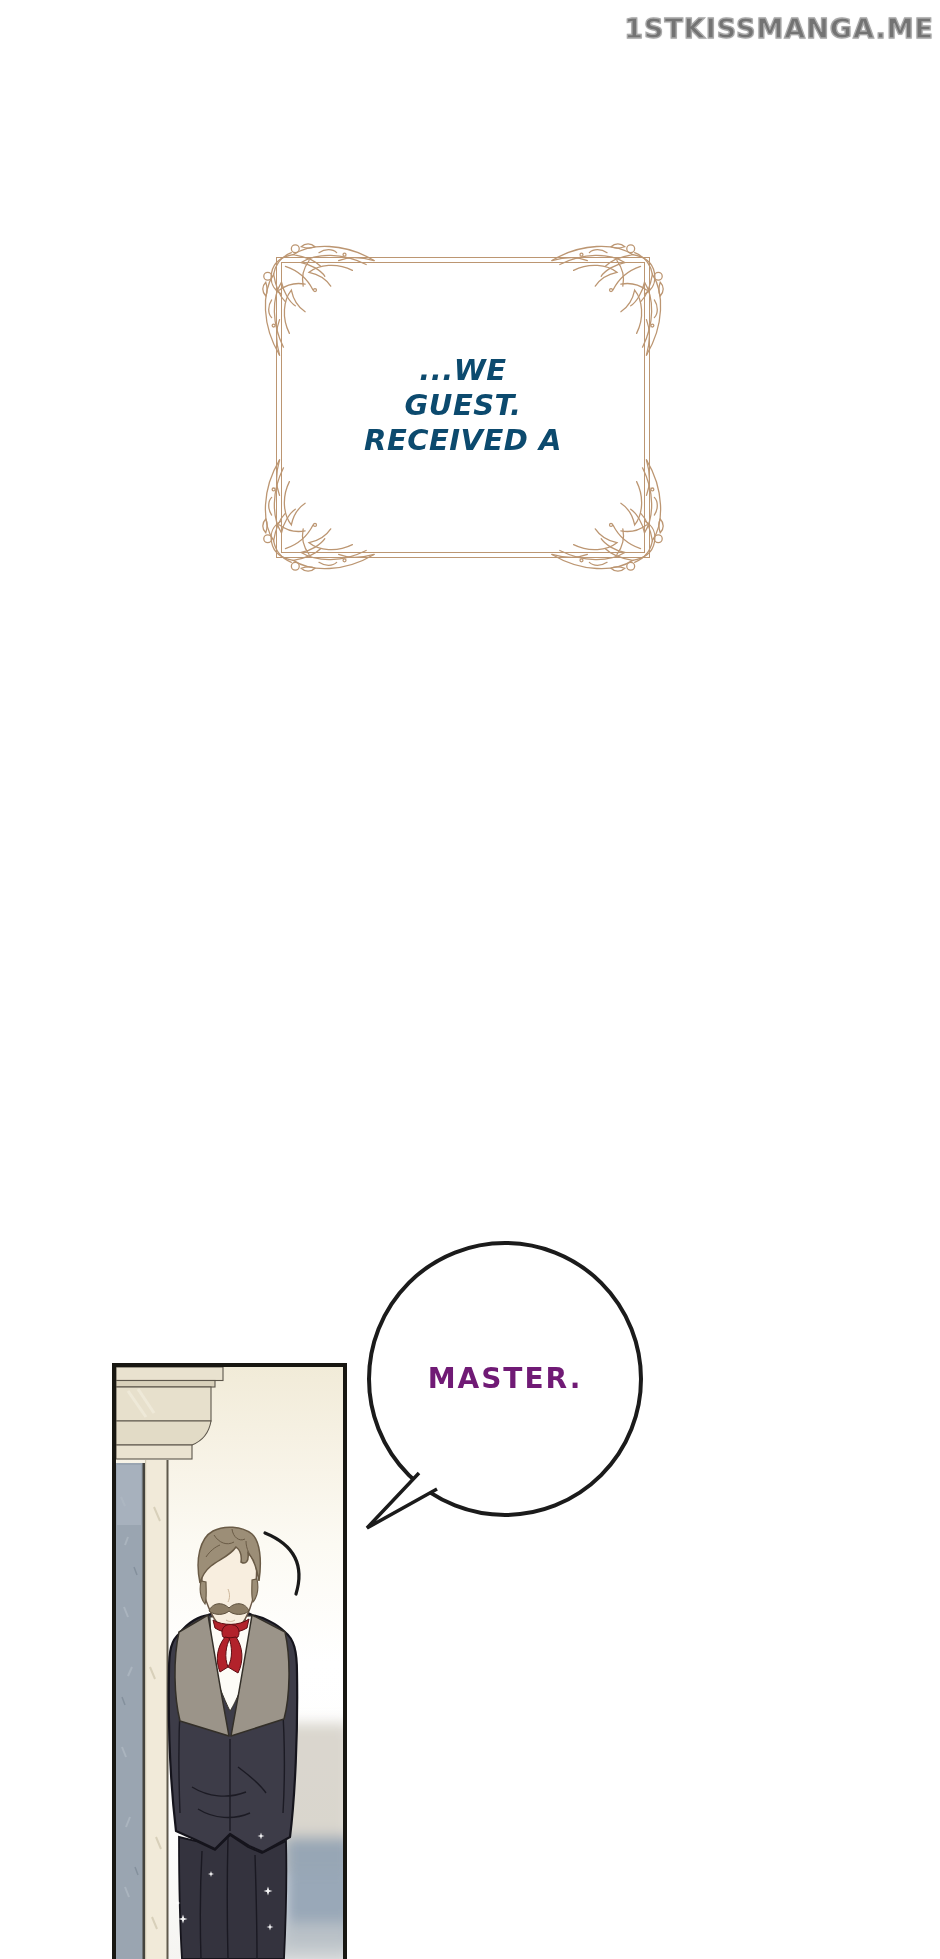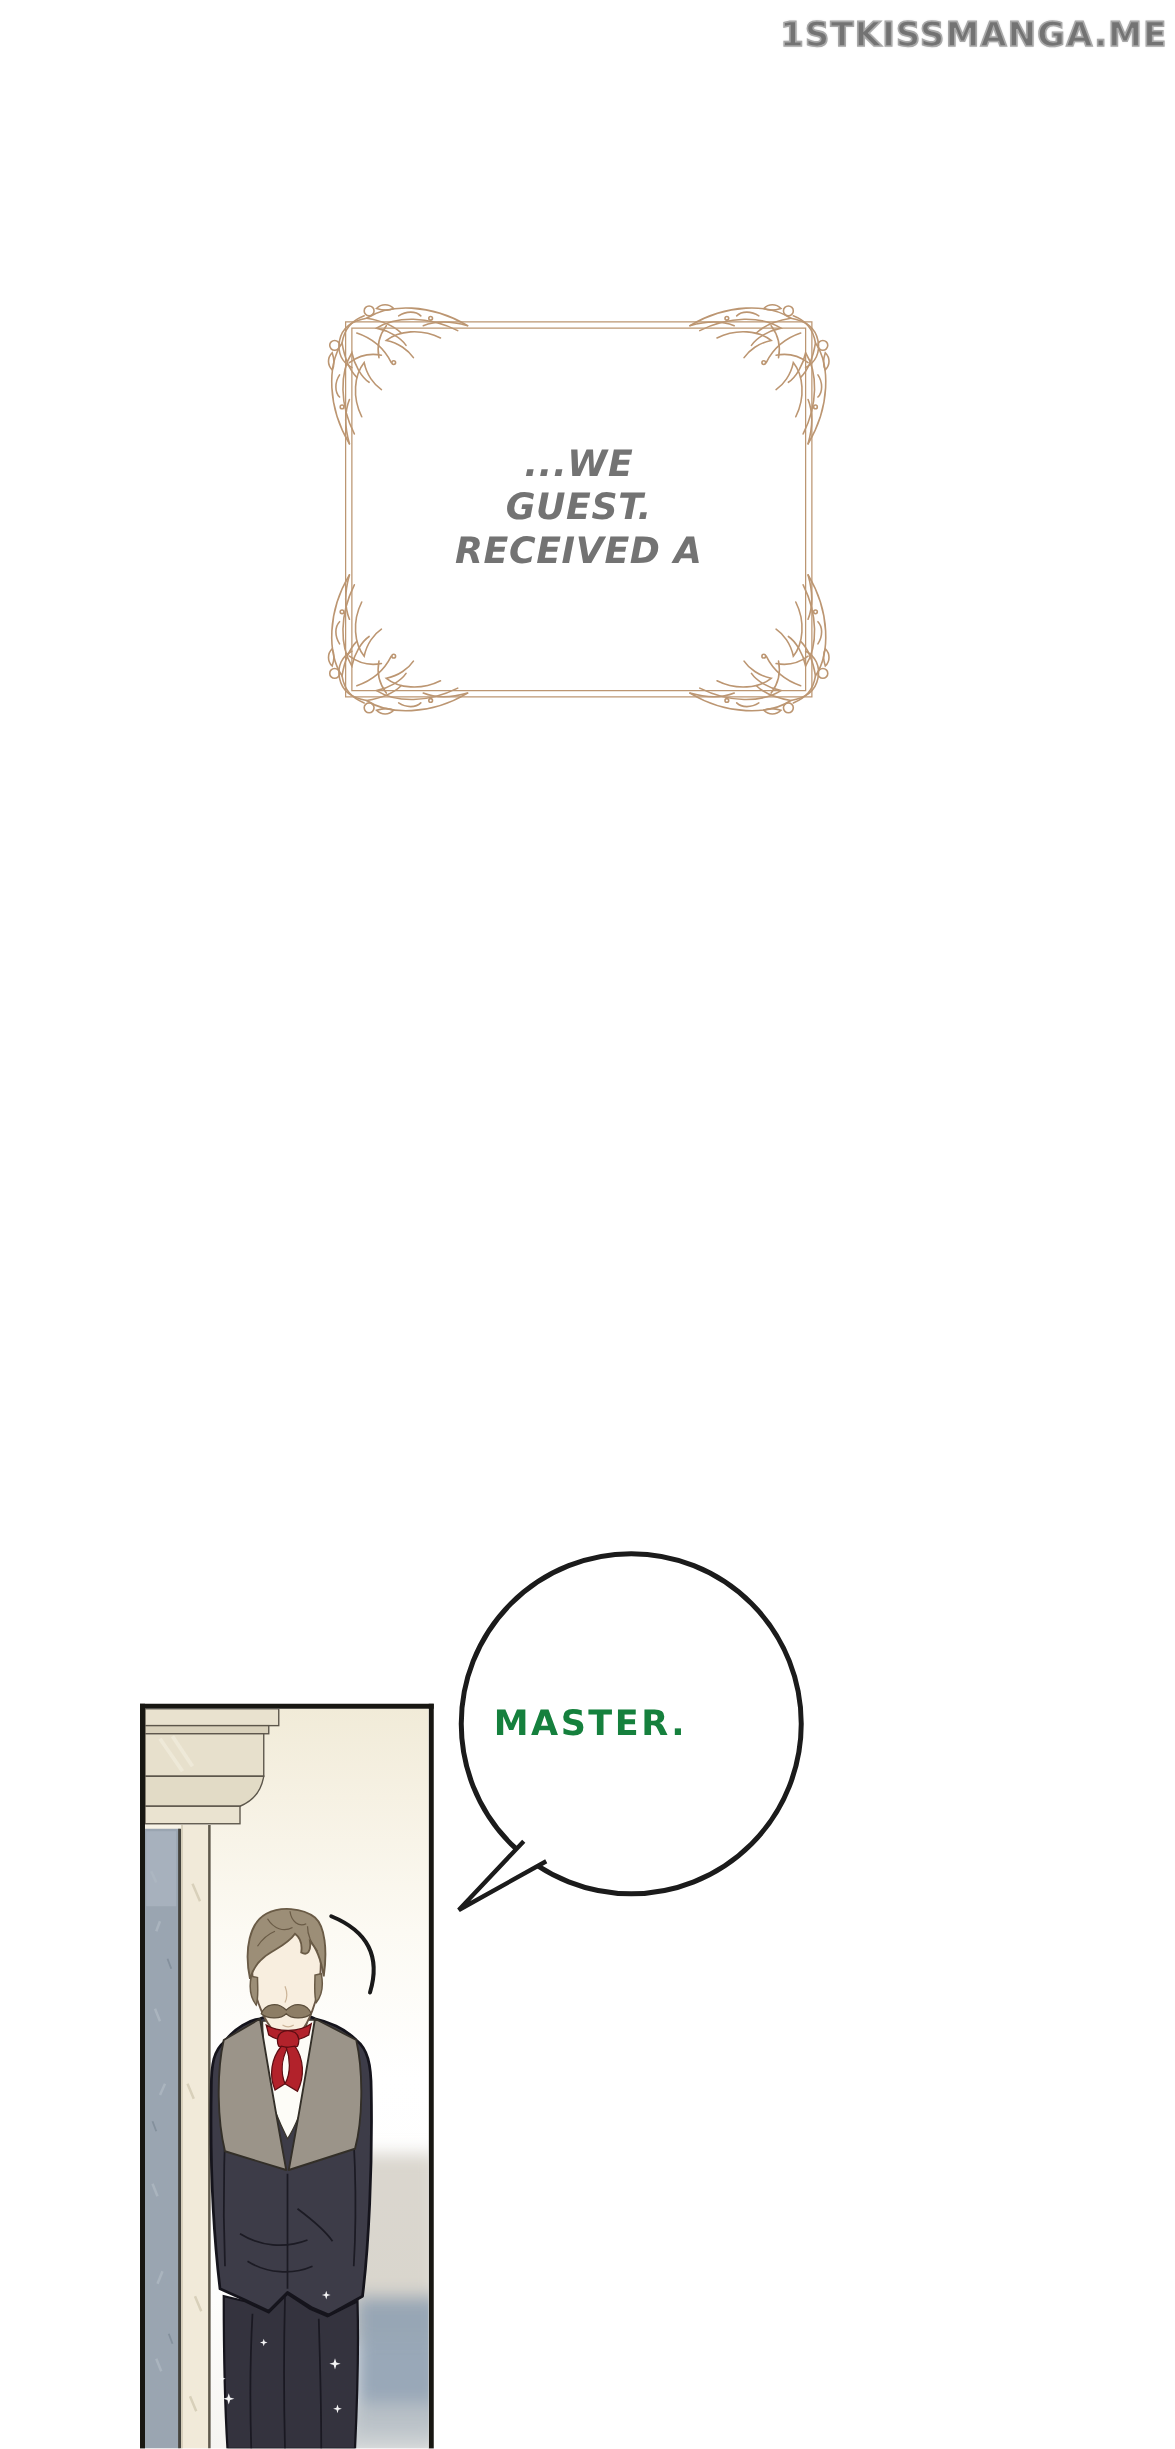--- a/index.html
+++ b/index.html
@@ -31,30 +31,30 @@
   }
   .corner{position:absolute;width:128px;height:128px;pointer-events:none;}
   .corner.tl{top:-27px;left:-27px;}
   .corner.tr{top:-27px;right:-27px;transform:scaleX(-1);}
   .corner.bl{bottom:-27px;left:-27px;transform:scaleY(-1);}
   .corner.br{bottom:-27px;right:-27px;transform:scale(-1,-1);}
   .flourish-stroke{fill:none;stroke:var(--frame-tan,#bc9672);stroke-width:1.3;stroke-linecap:round;}
 
   .caption{
     position:absolute;left:0;right:0;top:50%;transform:translateY(-52%);
-    text-align:center;color:#737373;
+    text-align:center;color:#0c4a6e;
     font:italic 700 29px/35px "DejaVu Sans",sans-serif;
     letter-spacing:.5px;z-index:2;
   }
 
   
   .bubble-svg{position:absolute;left:345px;top:1220px;}
   .bubble-text{
     position:absolute;left:395px;top:1362px;width:220px;
-    color:#15803d;
+    text-align:center;color:#701a75;
     font:700 28px/34px "DejaVu Sans",sans-serif;letter-spacing:2px;
   }
 
   
   .panel{
     position:absolute;left:112px;top:1363px;width:235px;height:596px;
     box-sizing:border-box;
     border:4px solid var(--panel-border,#181712);
     border-bottom:none;
     background:#ffffff;overflow:hidden;

